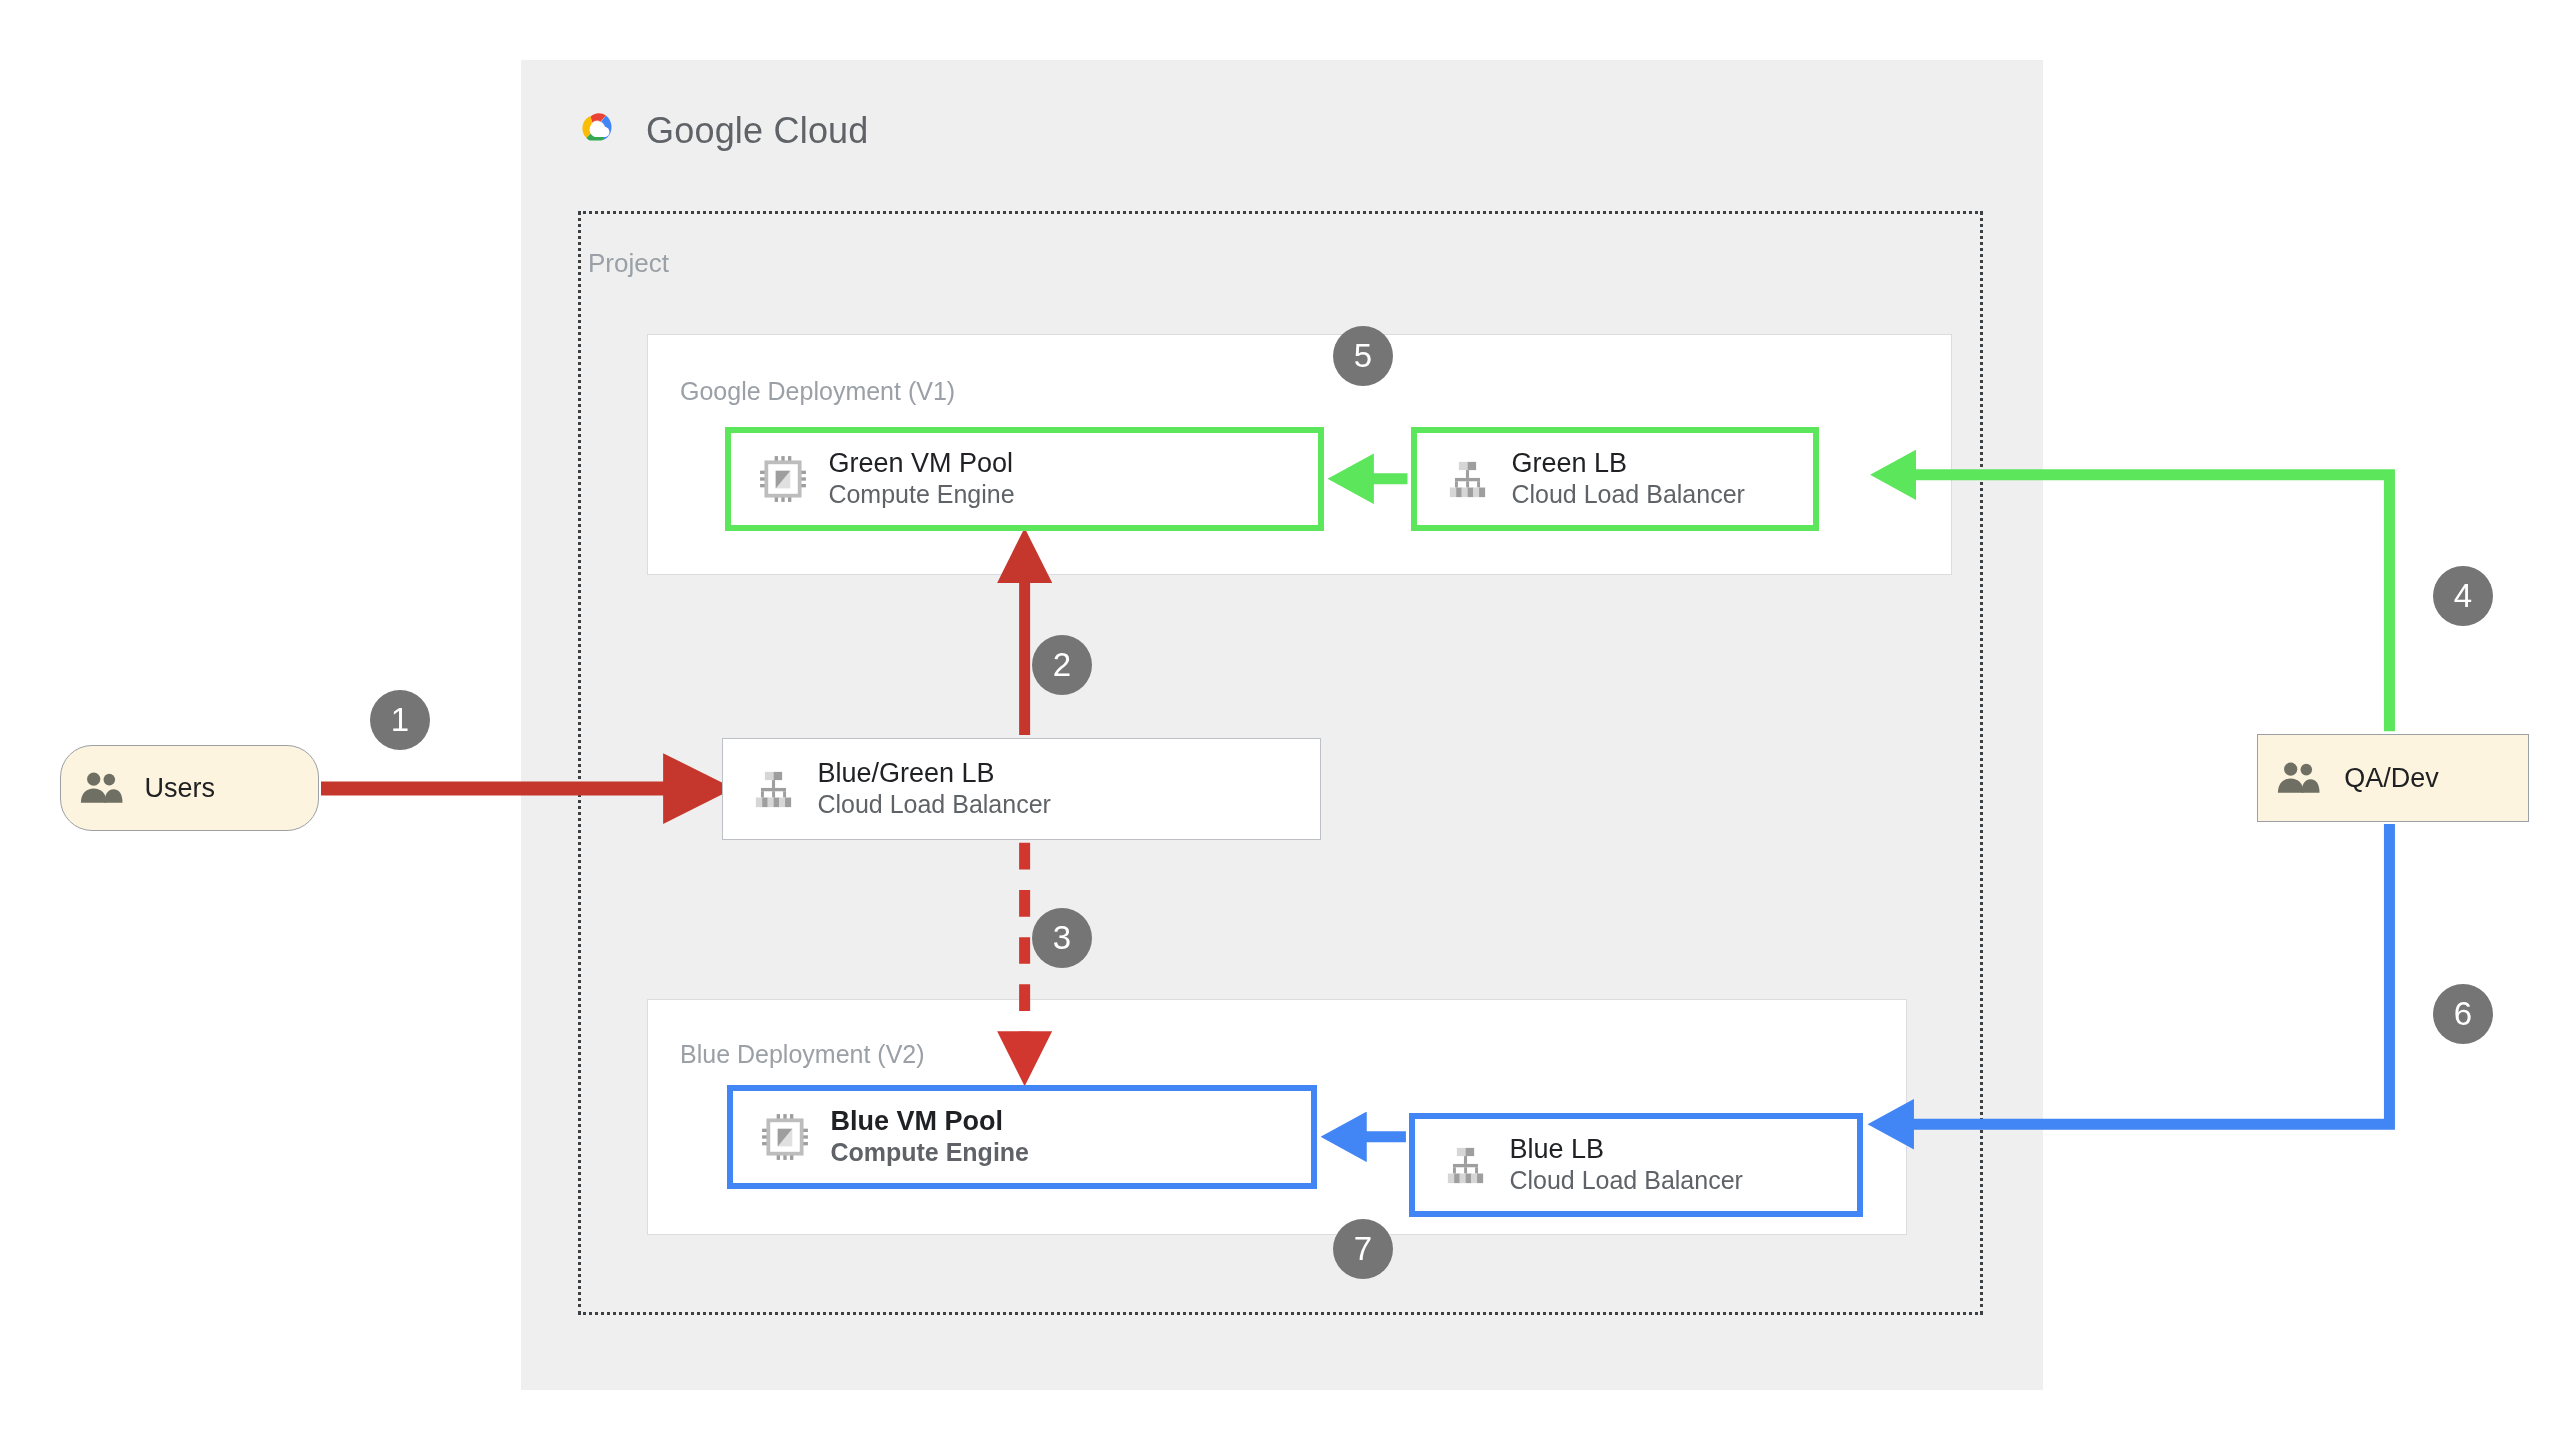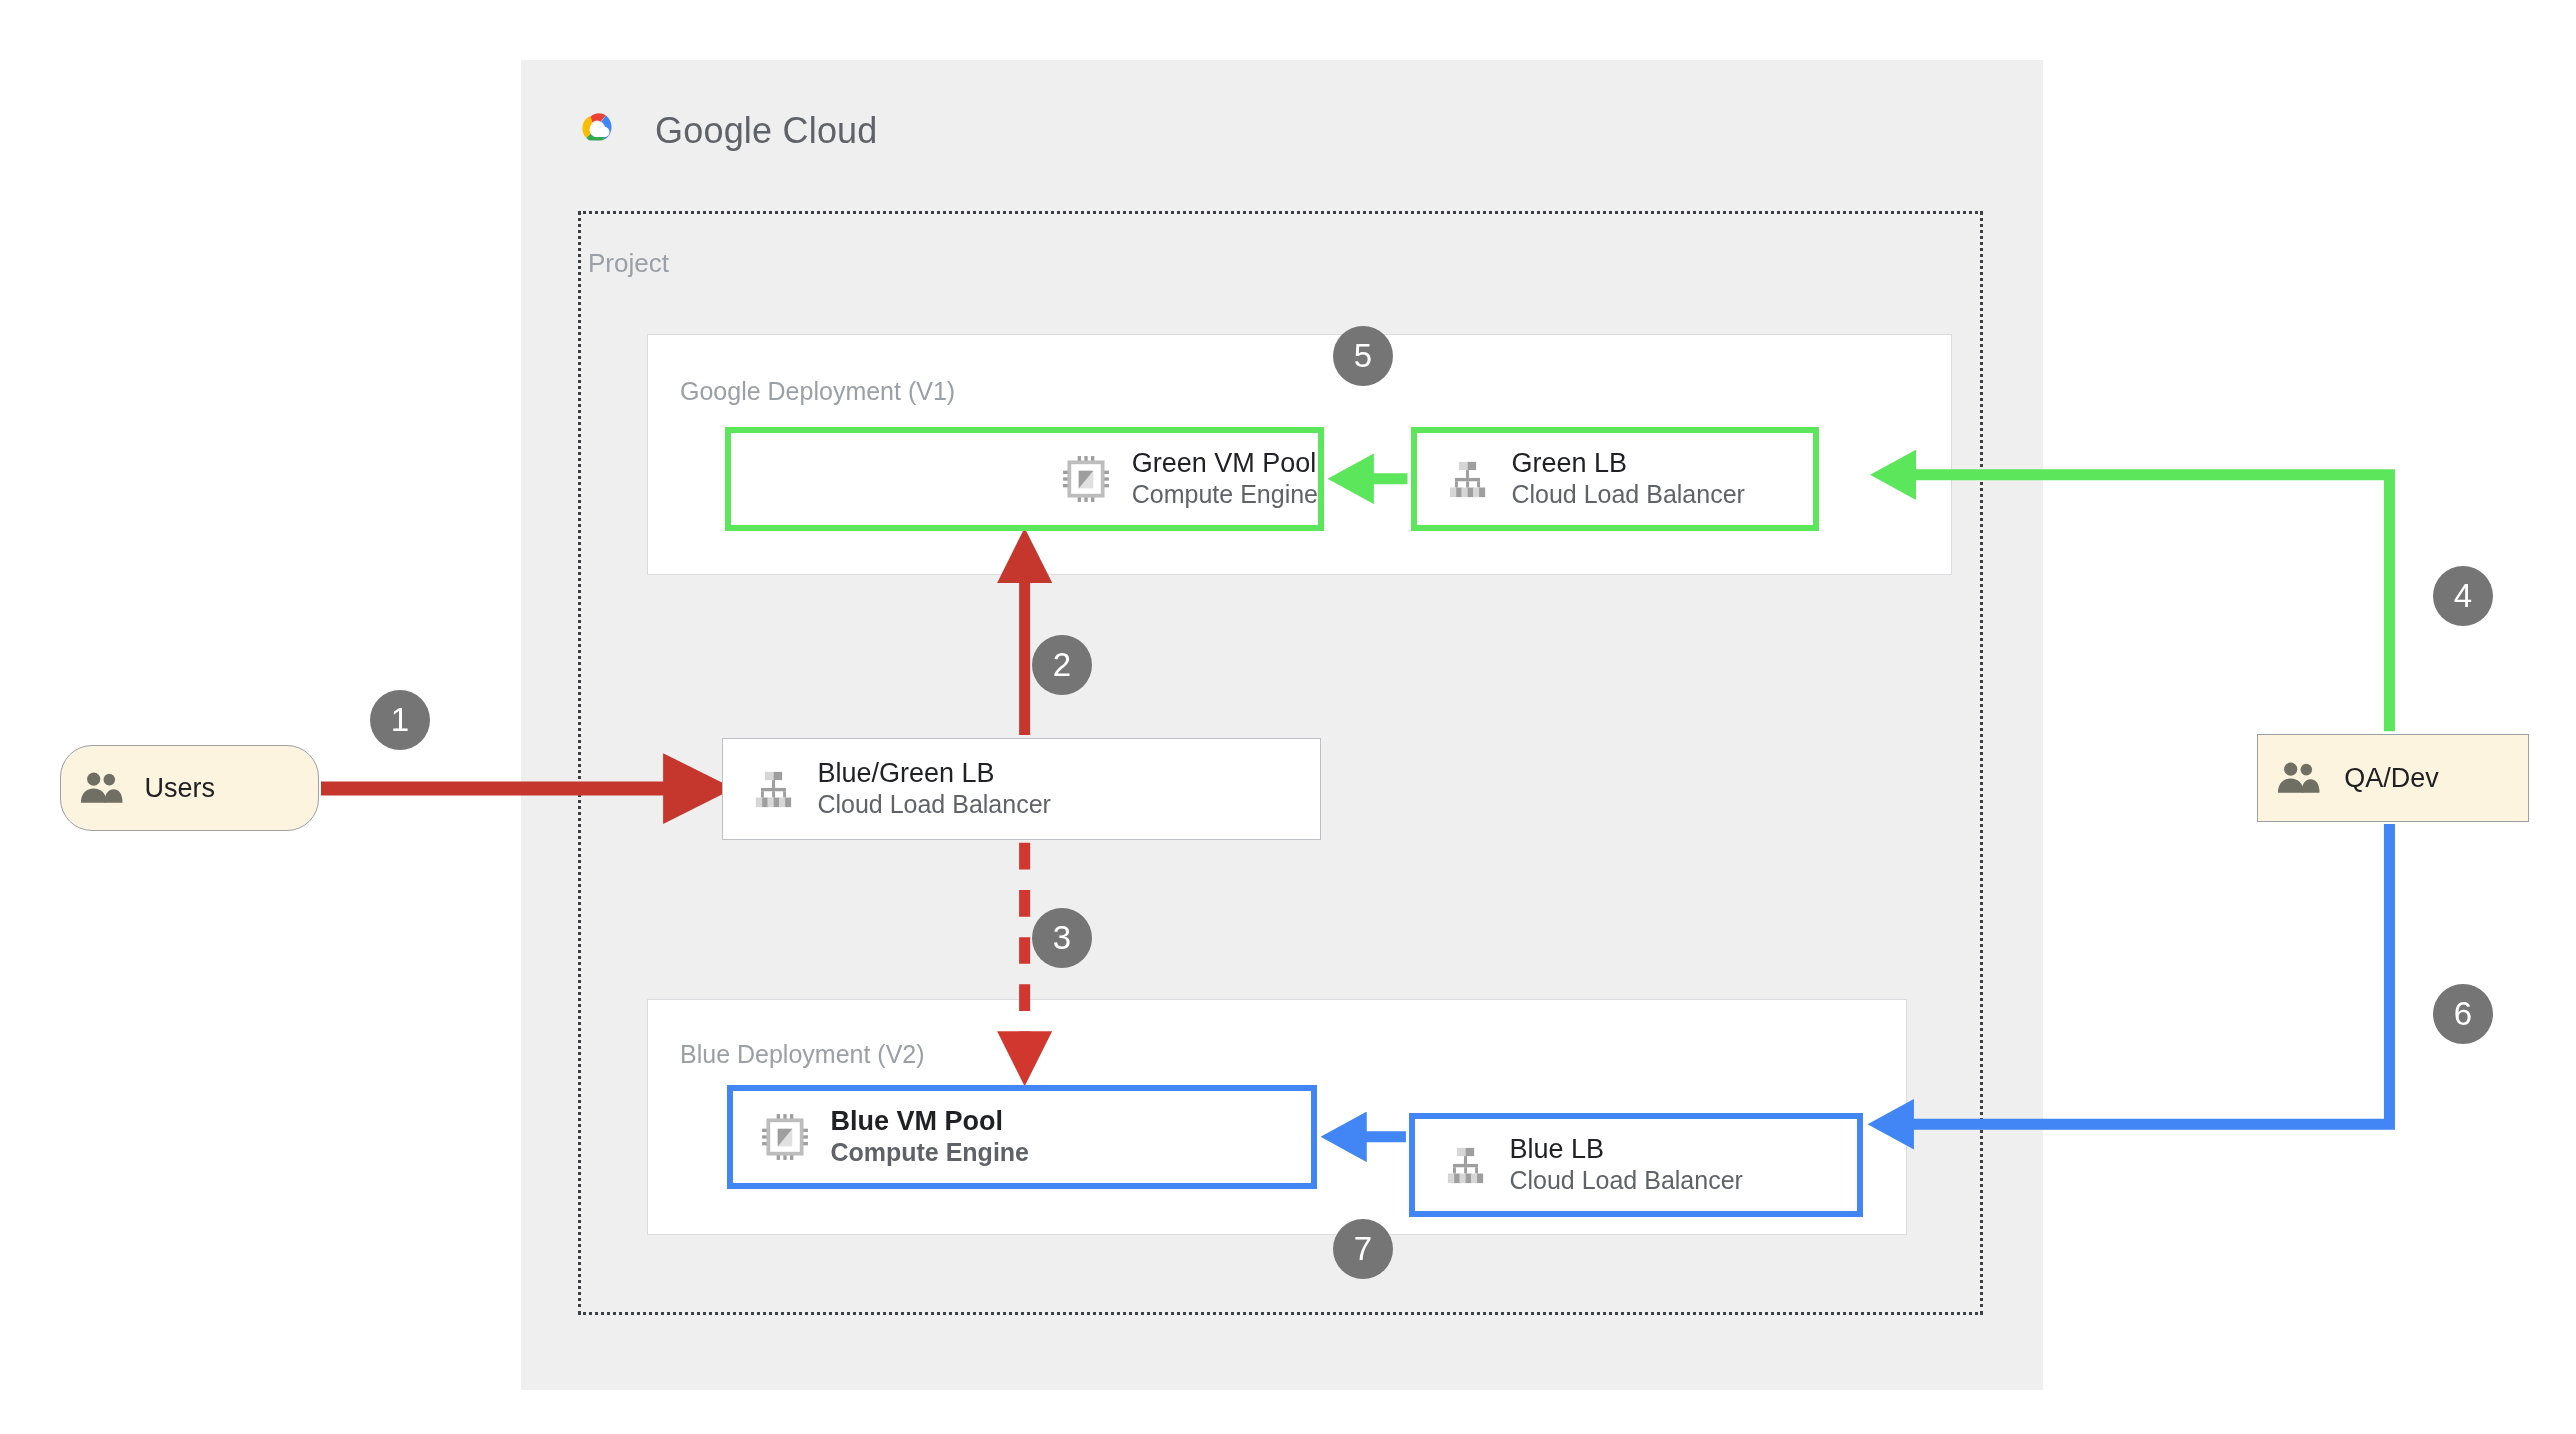--- a/index.html
+++ b/index.html
@@ -25,21 +25,21 @@
     width: 1522px;
     height: 1330px;
     background: #EFEFEF;
   }
   .gc-logo-wrap {
     position: absolute;
     left: 574px;
     top: 110px;
     display: flex;
     align-items: center;
-    gap: 32px;
+    gap: 23px;
     justify-content: center;
   }
   .gc-logo-text {
     font-size: 36px;
     color: #5F6368;
     letter-spacing: 0.2px;
     white-space: nowrap;
   }
   .gc-logo-text .gc-bold { font-weight: 400; }
   .project-box {
@@ -93,21 +93,21 @@
   }
   .node-sub {
     font-size: 25px;
     color: #5F6368;
   }
   .node-single {
     font-size: 27px;
     color: #202124;
   }
 
-  .n-green-vm { left: 725px;  top: 427px;  width: 599px; height: 104px; justify-content: flex-end; }
+  .n-green-vm { left: 725px;  top: 427px;  width: 599px; height: 104px; }
   .n-green-lb { left: 1411px; top: 427px;  width: 408px; height: 104px; }
   .n-bg-lb    { left: 722px;  top: 738px;  width: 599px; height: 102px; }
   .n-blue-vm  { left: 727px;  top: 1085px; width: 590px; height: 104px; font-weight: bold; }
   .n-blue-lb  { left: 1409px; top: 1085px; width: 454px; height: 104px; margin-top: 28px; }
   .n-users    { left: 60px;   top: 745px;  width: 259px; height: 86px; padding-left: 17.3px; gap: 17.3px; border-radius: 32px; }
   .n-qadev    { left: 2257px; top: 734px;  width: 272px; height: 88px; padding-left: 17.3px; gap: 20px; }
 
   
   .icon { flex: 0 0 auto; display: block; }
 

